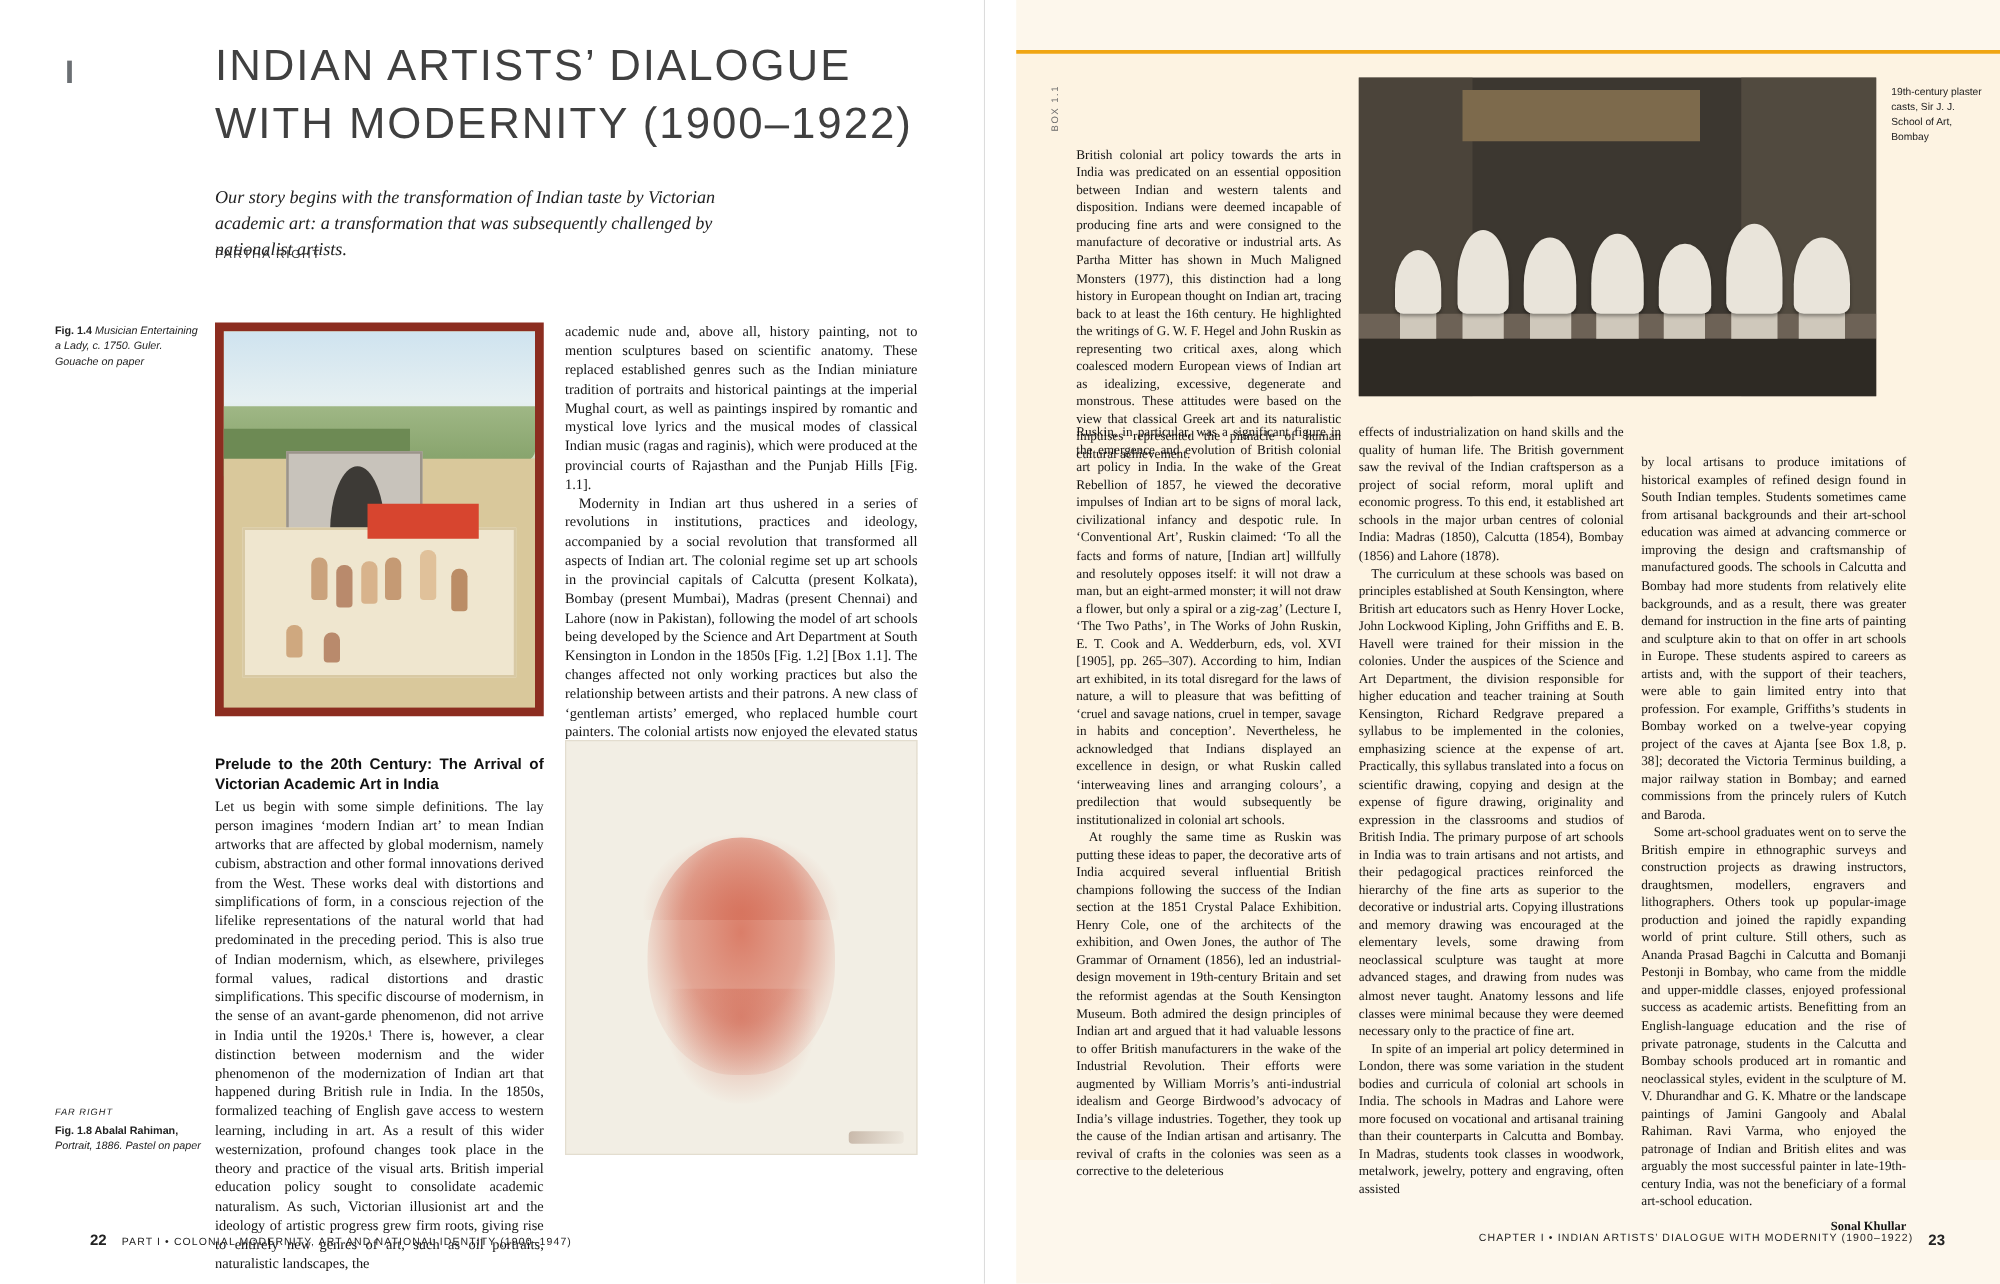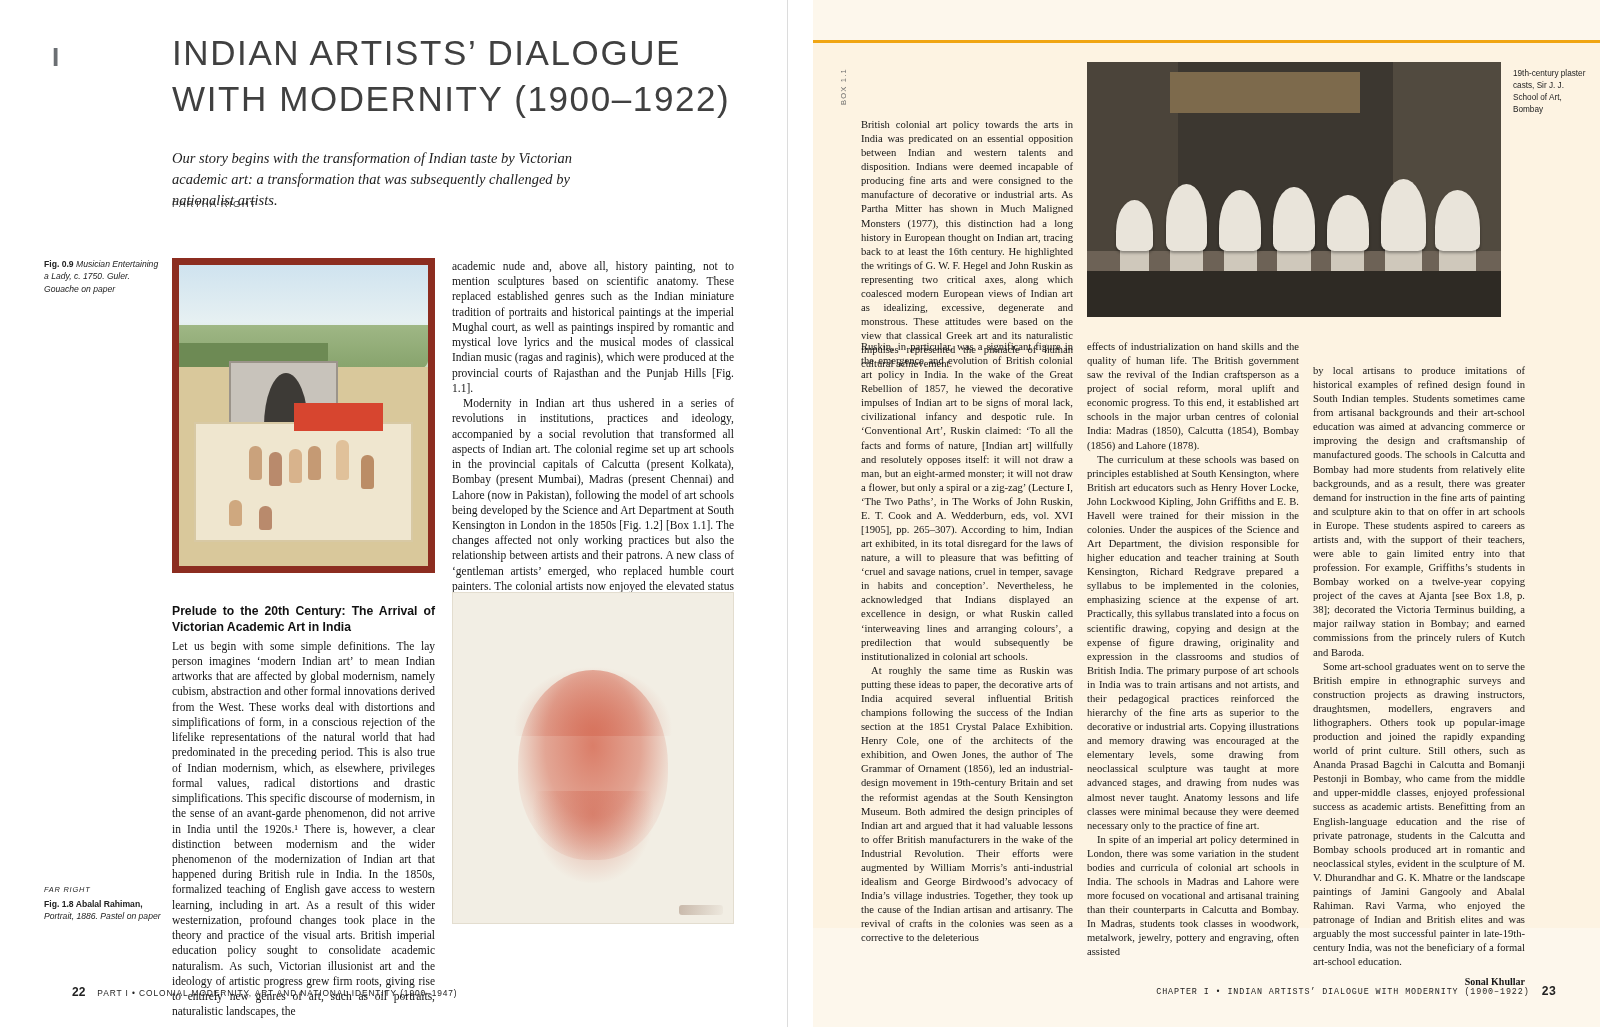--- a/index.html
+++ b/index.html
@@ -293,38 +293,38 @@
     text-align:right;
     display:block;
     margin-top:6px;
   }
   #col-r1 { left:48px; top:118px; width:212px; }
   #col-r2 { left:274px; top:340px; width:212px; }
   #col-r3 { left:500px; top:340px; width:212px;margin-top:24px; }
 
   .folio-right {
     position:absolute; right:44px; bottom:28px;
-    display:flex; align-items:center; gap:12px;
-    font-family:Liberation Mono, monospace;
+    display:flex; align-items:flex-start; gap:12px;
+    font-family:Liberation Sans, sans-serif;
   }
 </style>
 </head>
 <body>
 
 <div class="spread">
 
   <div class="page-left">
 
     <div class="chapter-num">I</div>
     <div class="chapter-title">INDIAN ARTISTS’ DIALOGUE WITH MODERNITY (1900–1922)</div>
     <div class="standfirst">Our story begins with the transformation of Indian taste by Victorian academic art: a transformation that was subsequently challenged by nationalist artists.</div>
     <div class="author">PARTHA RIGHT</div>
 
     <div class="cap" id="cap-fig11">
-      <b>Fig. 0.9</b>
+      <b>Fig. 1.4</b>
       <i>Musician Entertaining a Lady, c. 1750. Guler. Gouache on paper</i>
     </div>
 
     <div class="fig-miniature">
       <div class="inner">
         <div class="mini-sky"></div>
         <div class="mini-hills"></div>
         <div class="mini-hills2"></div>
         <div class="mini-ground"></div>
         <div class="mini-pavilion"></div>

